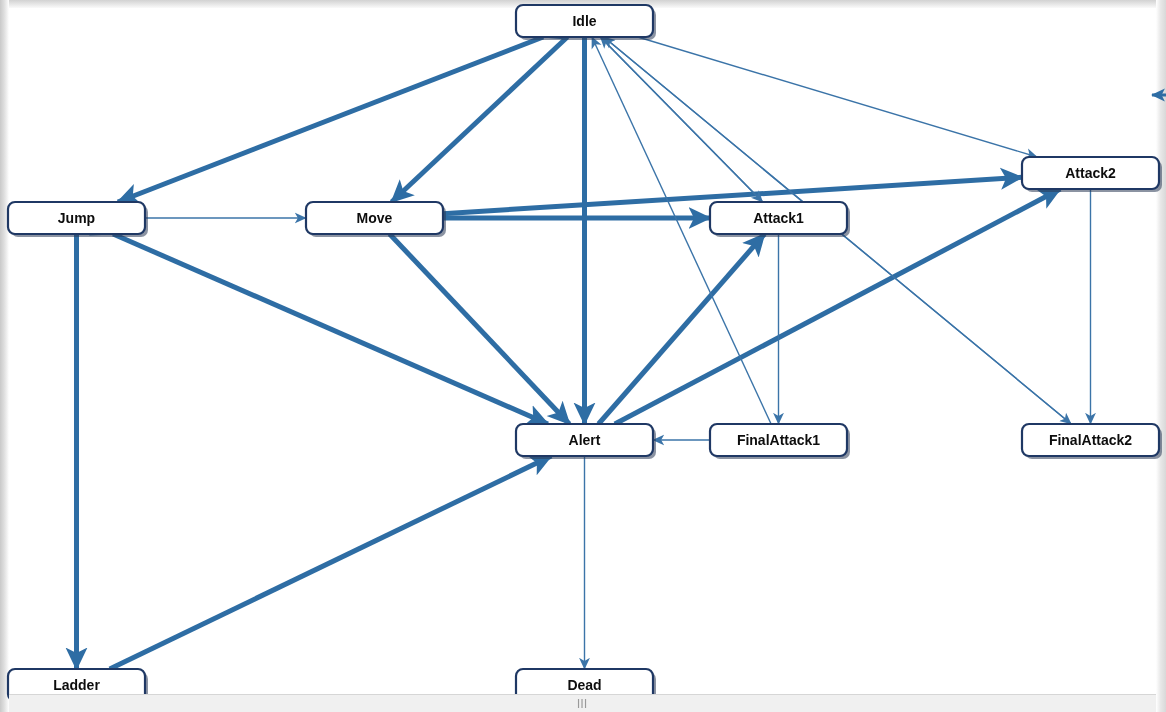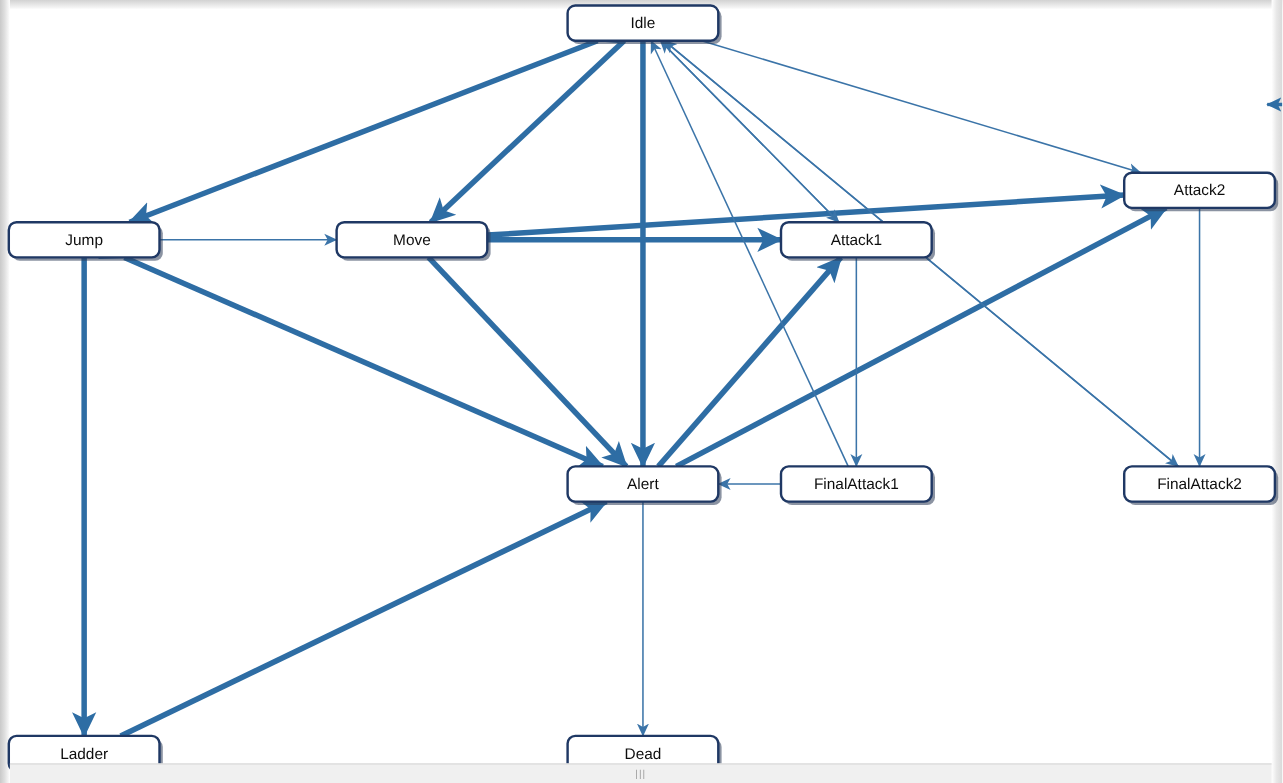--- a/index.html
+++ b/index.html
@@ -7,20 +7,21 @@
     padding: 0;
     background: #ffffff;
     font-family: "Liberation Sans", sans-serif;
   }
   #app {
     position: relative;
     width: 1166px;
     height: 712px;
     overflow: hidden;
     background: #ffffff;
+    font-weight: bold;
   }
   
   #edge-left {
     position: absolute;
     left: 0; top: 0;
     width: 9px; height: 712px;
     background: linear-gradient(to right, #c9c9c9 0%, #dedede 45%, #f2f2f2 80%, #ffffff 100%);
   }
   #edge-top {
     position: absolute;

